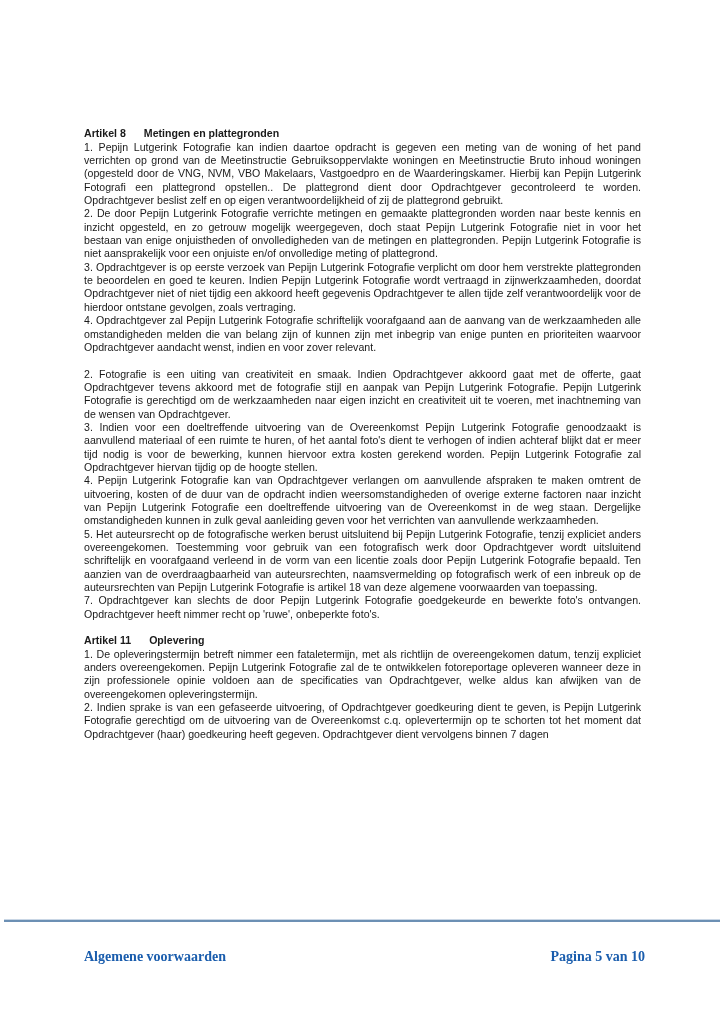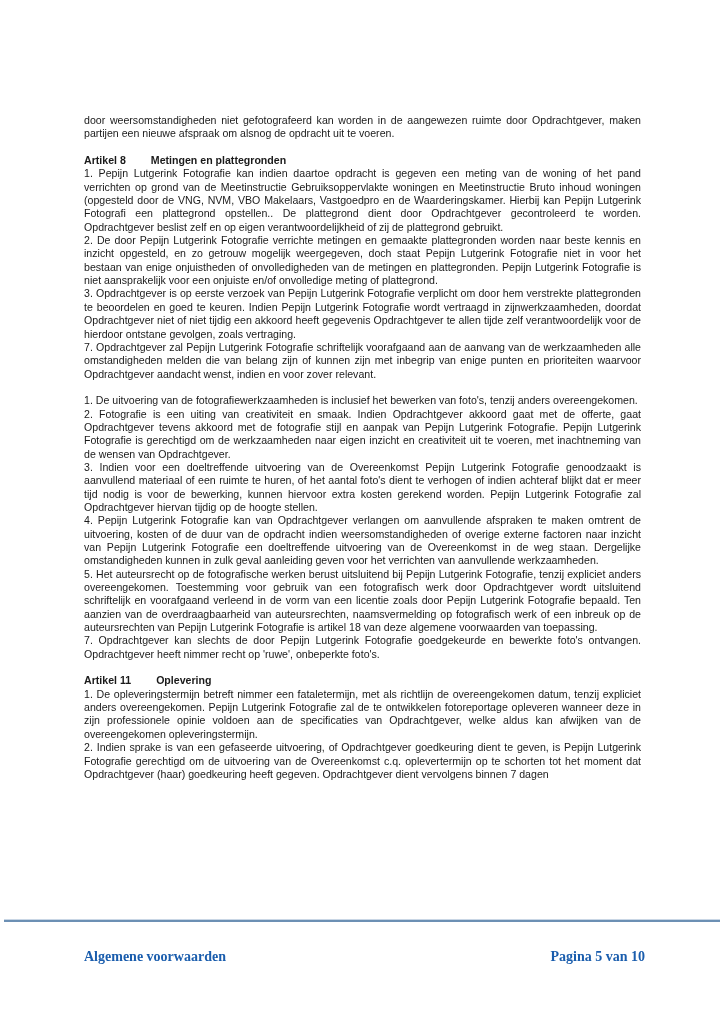--- a/index.html
+++ b/index.html
@@ -27,21 +27,21 @@
   }
   .para {
     margin: 0;
   }
   .heading {
     margin: 0;
     font-weight: bold;
     text-align: left;
   }
   .heading-title {
-    margin-left: 25px;
+    margin-left: 18px;
   }
   .spacer {
     height: 13.35px;
   }
   .footer-rule {
     position: absolute;
     left: 4px;
     right: 4px;
     top: 919px;
     height: 3px;
@@ -59,29 +59,27 @@
     font-weight: bold;
     font-size: 14px;
     line-height: 16px;
   }
 </style>
 </head>
 <body>
 
 <div class="page">
   <div class="content" id="doc-content">
-      <p class="para">door weersomstandigheden niet gefotografeerd kan worden in de aangewezen ruimte door Opdrachtgever, maken partijen een nieuwe afspraak om alsnog de opdracht uit te voeren.</p>
       <div class="spacer"></div>
       <p class="heading"><span>Artikel 8</span><span class="heading-title">Metingen en plattegronden</span></p>
       <p class="para">1. Pepijn Lutgerink Fotografie kan indien daartoe opdracht is gegeven een meting van de woning of het pand verrichten op grond van de Meetinstructie Gebruiksoppervlakte woningen en Meetinstructie Bruto inhoud woningen (opgesteld door de VNG, NVM, VBO Makelaars, Vastgoedpro en de Waarderingskamer. Hierbij kan Pepijn Lutgerink Fotografi een plattegrond opstellen.. De plattegrond dient door Opdrachtgever gecontroleerd te worden.  Opdrachtgever beslist zelf en op eigen verantwoordelijkheid of zij de plattegrond gebruikt.</p>
       <p class="para">2. De door Pepijn Lutgerink Fotografie verrichte metingen en gemaakte plattegronden worden naar beste kennis en inzicht opgesteld, en zo getrouw mogelijk weergegeven, doch staat Pepijn Lutgerink Fotografie niet in voor het bestaan van enige onjuistheden of onvolledigheden van de metingen en plattegronden. Pepijn Lutgerink Fotografie is niet aansprakelijk voor een onjuiste en/of onvolledige meting of plattegrond.</p>
       <p class="para">3. Opdrachtgever is op eerste verzoek van Pepijn Lutgerink Fotografie verplicht om door hem verstrekte plattegronden te beoordelen en goed te keuren. Indien Pepijn Lutgerink Fotografie wordt vertraagd in zijnwerkzaamheden, doordat Opdrachtgever niet of niet tijdig een akkoord heeft gegevenis Opdrachtgever te allen tijde zelf verantwoordelijk voor de hierdoor ontstane gevolgen, zoals vertraging.</p>
-      <p class="para">7. Opdrachtgever zal Pepijn Lutgerink Fotografie schriftelijk voorafgaand aan de aanvang van de werkzaamheden alle omstandigheden melden die van belang zijn of kunnen zijn met inbegrip van enige punten en prioriteiten waarvoor Opdrachtgever aandacht wenst, indien en voor zover relevant.</p>
+      <p class="para">4. Opdrachtgever zal Pepijn Lutgerink Fotografie schriftelijk voorafgaand aan de aanvang van de werkzaamheden alle omstandigheden melden die van belang zijn of kunnen zijn met inbegrip van enige punten en prioriteiten waarvoor Opdrachtgever aandacht wenst, indien en voor zover relevant.</p>
       <div class="spacer"></div>
-      <p class="para">1. De uitvoering van de fotografiewerkzaamheden is inclusief het bewerken van foto's, tenzij anders overeengekomen.</p>
       <p class="para">2. Fotografie is een uiting van creativiteit en smaak. Indien Opdrachtgever akkoord gaat met de offerte, gaat Opdrachtgever tevens akkoord met de fotografie stijl en aanpak van Pepijn Lutgerink Fotografie. Pepijn Lutgerink Fotografie is gerechtigd om de werkzaamheden naar eigen inzicht en creativiteit uit te voeren, met inachtneming van de wensen van Opdrachtgever.</p>
       <p class="para">3. Indien voor een doeltreffende uitvoering van de Overeenkomst Pepijn Lutgerink Fotografie genoodzaakt is aanvullend materiaal of een ruimte te huren, of het aantal foto's dient te verhogen of indien achteraf blijkt dat er meer tijd nodig is voor de bewerking, kunnen hiervoor extra kosten gerekend worden. Pepijn Lutgerink Fotografie zal Opdrachtgever hiervan tijdig  op de hoogte stellen.</p>
       <p class="para">4. Pepijn Lutgerink Fotografie kan van Opdrachtgever verlangen om aanvullende afspraken te maken omtrent de uitvoering, kosten of de duur van de opdracht indien weersomstandigheden of overige externe factoren naar inzicht van  Pepijn Lutgerink Fotografie een doeltreffende uitvoering van de Overeenkomst in de weg staan. Dergelijke omstandigheden kunnen in zulk geval aanleiding geven voor het verrichten van aanvullende werkzaamheden.</p>
       <p class="para">5. Het auteursrecht op de fotografische werken berust uitsluitend bij Pepijn Lutgerink Fotografie, tenzij expliciet anders overeengekomen. Toestemming voor gebruik van een fotografisch werk door Opdrachtgever wordt uitsluitend schriftelijk en voorafgaand verleend in de vorm van een licentie zoals door Pepijn Lutgerink Fotografie bepaald. Ten aanzien van de overdraagbaarheid van auteursrechten, naamsvermelding op fotografisch werk of een inbreuk op de auteursrechten van Pepijn Lutgerink Fotografie is artikel 18 van deze algemene voorwaarden van toepassing.</p>
       <p class="para">7. Opdrachtgever kan slechts de door Pepijn Lutgerink Fotografie goedgekeurde en bewerkte foto's ontvangen. Opdrachtgever heeft nimmer recht op 'ruwe', onbeperkte foto's.</p>
       <div class="spacer"></div>
       <p class="heading"><span>Artikel 11</span><span class="heading-title">Oplevering</span></p>
       <p class="para">1. De opleveringstermijn betreft nimmer een fataletermijn, met als richtlijn de overeengekomen datum, tenzij expliciet anders overeengekomen. Pepijn Lutgerink Fotografie zal de te ontwikkelen fotoreportage opleveren wanneer deze in zijn professionele opinie voldoen aan de specificaties van Opdrachtgever, welke aldus kan afwijken van de overeengekomen opleveringstermijn.</p>
       <p class="para">2. Indien sprake is van een gefaseerde uitvoering, of Opdrachtgever goedkeuring dient te geven, is Pepijn Lutgerink Fotografie gerechtigd om de uitvoering van de Overeenkomst c.q. oplevertermijn op te schorten tot het moment dat Opdrachtgever (haar) goedkeuring heeft gegeven. Opdrachtgever dient vervolgens binnen 7 dagen</p>
     </div>

